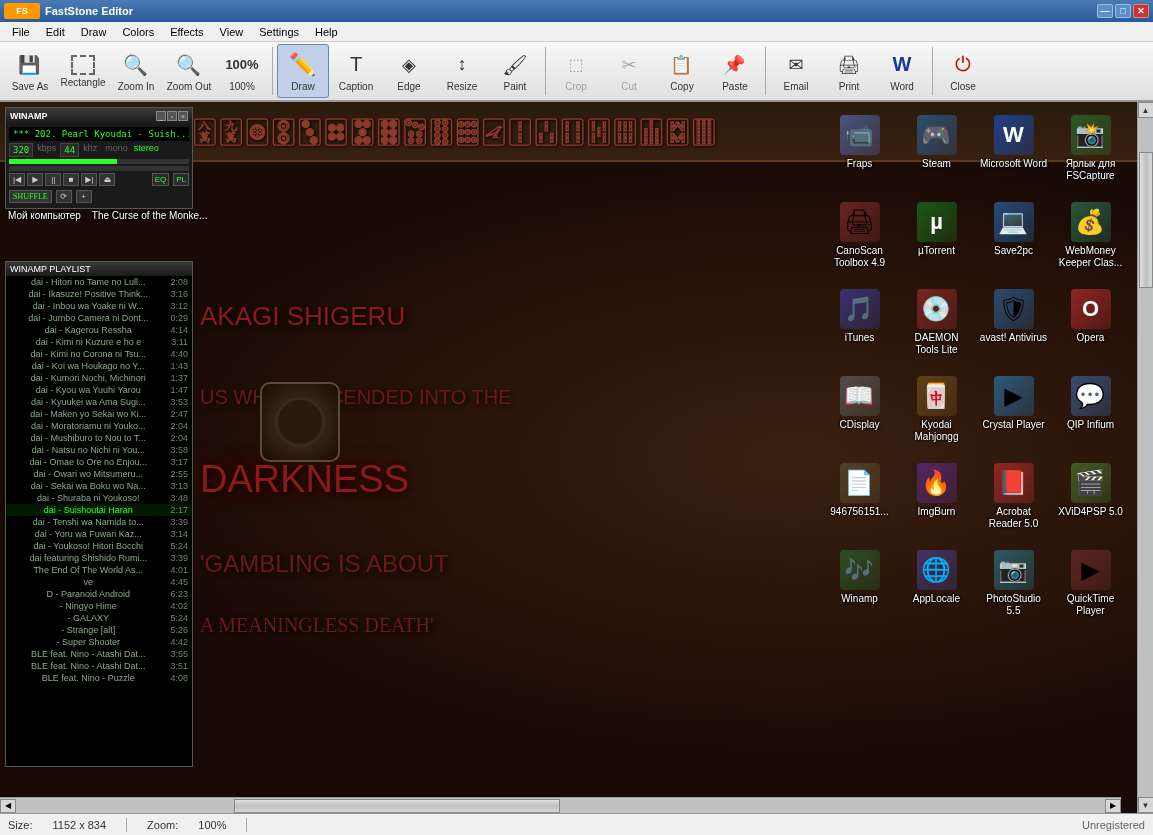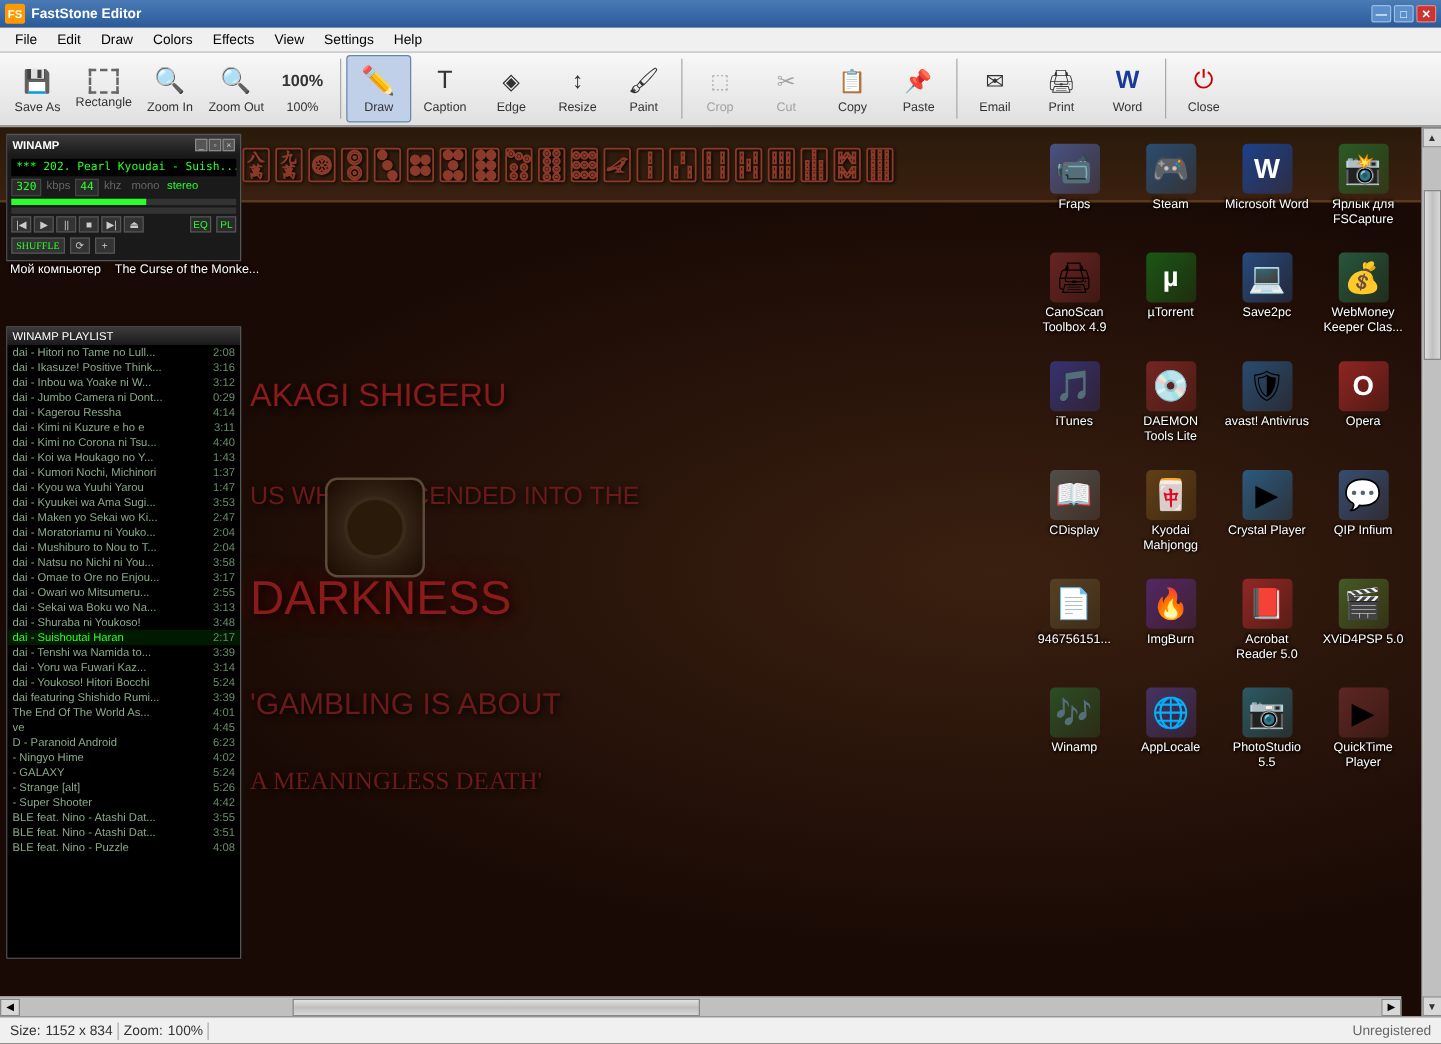--- a/index.html
+++ b/index.html
@@ -18,21 +18,21 @@
       height: 22px;
       display: flex;
       align-items: center;
       padding: 0 4px;
       color: white;
       font-size: 11px;
       font-weight: bold;
       user-select: none;
     }
     #title-bar .title-icon {
-      width: 16px; height: 16px;
+      width: 36px; height: 16px;
       background: #f90;
       border-radius: 2px;
       margin-right: 5px;
       display: flex; align-items: center; justify-content: center;
       font-size: 9px; color: white; font-weight: bold;
     }
     #title-bar .title-text { flex: 1; }
     #title-bar .win-btns { display: flex; gap: 2px; }
     #title-bar .win-btn {
       width: 16px; height: 14px;
@@ -304,36 +304,37 @@
     #winamp-pl-body::-webkit-scrollbar-track { background: #1a1a1a; }
     #winamp-pl-body::-webkit-scrollbar-thumb { background: #444; }
     .pl-item {
       font-size: 9px;
       color: #8aaa8a;
       padding: 1px 4px;
       display: flex;
       justify-content: space-between;
       white-space: nowrap;
       overflow: hidden;
+      text-align: center;
     }
     .pl-item.active { color: #2aff2a; background: #001a00; }
     .pl-item .pl-name { overflow: hidden; text-overflow: ellipsis; flex: 1; }
     .pl-item .pl-time { color: #6a8a6a; margin-left: 4px; flex-shrink: 0; }
 
     
     #status-bar {
       height: 22px;
       background: #f0f0f0;
       border-top: 1px solid #999;
       display: flex;
       align-items: center;
       padding: 0 8px;
       font-size: 11px;
       color: #333;
-      gap: 4px;
+      gap: 20px;
     }
     #status-bar .status-sep {
       width: 1px; height: 14px; background: #aaa;
     }
     #status-bar .status-right {
       margin-left: auto;
       color: #666;
     }
 
     

